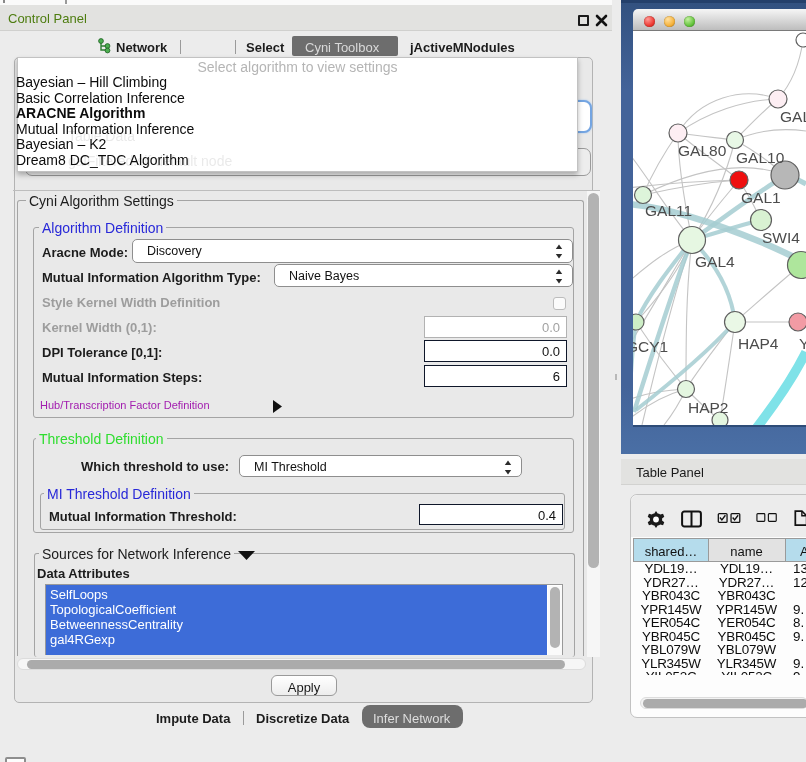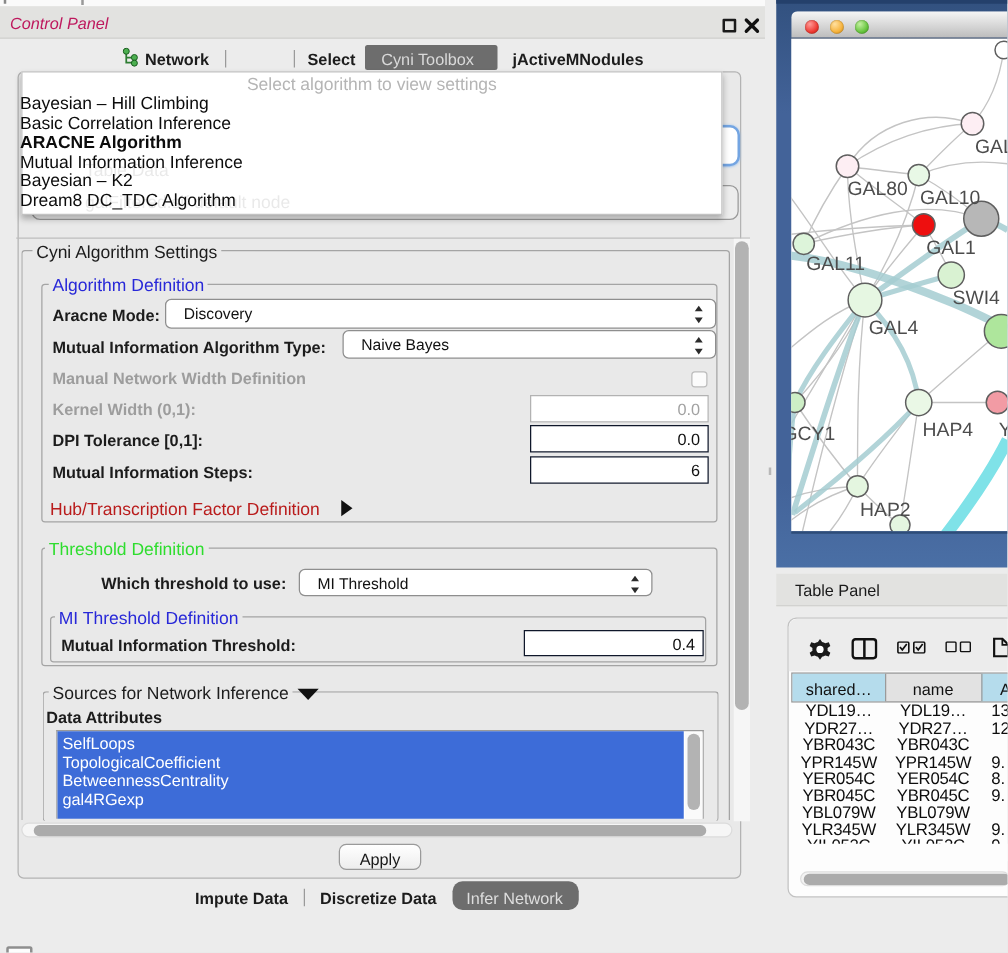--- a/index.html
+++ b/index.html
@@ -18,21 +18,21 @@
 .tab { position:absolute; font-size:13px; font-weight:600; color:#1c1c1c; white-space:nowrap; }
 .sep { position:absolute; width:1px; height:14px; background:#9a9a9a; }
 </style>
 </head>
 <body>
 
 <div class="abs" style="left:0;top:0;width:612px;height:5px;background:#fafafa;"></div>
 <div class="abs" style="left:65px;top:0;width:2px;height:4px;background:#999;"></div>
 <div class="abs" style="left:3px;top:0;width:2px;height:3px;background:#888;"></div>
 <div class="abs" style="left:0;top:5px;width:612px;height:26px;background:#e2e2e0;border-bottom:1px solid #d0d0ce;"></div>
-<div class="abs" style="left:8px;top:11px;font-size:13px;color:#be185d;font-style:italic;">Control Panel</div>
+<div class="abs" style="left:8px;top:11px;font-size:13px;color:#4d7c0f;">Control Panel</div>
 
 <div class="abs" style="left:578px;top:15px;width:11px;height:11px;border:2px solid #1a1a1a;border-radius:1px;"></div>
 <svg class="abs" style="left:595px;top:14px;" width="13" height="13" viewBox="0 0 13 13">
     <path d="M2 2 L11 11 M11 2 L2 11" stroke="#111" stroke-width="2.6" stroke-linecap="round"></path>
   </svg>
 
 <div class="abs" style="left:14px;top:57px;width:579px;height:646px;background:#e9e9e9;border:1px solid #b3b3b3;border-radius:5px;"></div>
 
 <svg class="abs" style="left:98px;top:38px;" width="13" height="16" viewBox="0 0 13 16">
  <path d="M3 4 L3 12 L8 12 M3 8 L8 8" stroke="#2e7d32" stroke-width="1.4" fill="none"></path>
@@ -71,33 +71,33 @@
 
 <div class="lbl abs" style="left:42px;top:270px;">Mutual Information Algorithm Type:</div>
 <div class="combo" style="left:274px;top:264px;width:299px;height:23px;">
     <span class="tx">Naive Bayes</span>
 <svg class="step" width="8" height="15" viewBox="0 0 8 15">
       <path d="M4 0.5 L7.2 5 H0.8 Z" fill="#2b2b2b"></path>
       <path d="M4 14.5 L0.8 10 H7.2 Z" fill="#2b2b2b"></path>
     </svg>
   </div>
 
-<div class="lbl dis abs" style="left:42px;top:295px;">Manual Network Width Definition</div>
+<div class="lbl dis abs" style="left:42px;top:295px;">Style Kernel Width Definition</div>
 <div class="abs" style="left:553px;top:297px;width:13px;height:13px;background:#fbfbfb;border:1px solid #bcbcbc;border-radius:3px;"></div>
 
 <div class="lbl dis abs" style="left:42px;top:320px;">Kernel Width (0,1):</div>
 <div class="fld fldd" style="left:424px;top:316px;width:143px;height:22px;">0.0</div>
 
 <div class="lbl abs" style="left:42px;top:345px;">DPI Tolerance [0,1]:</div>
 <div class="fld" style="left:424px;top:340px;width:143px;height:22px;">0.0</div>
 
 <div class="lbl abs" style="left:42px;top:370px;">Mutual Information Steps:</div>
 <div class="fld" style="left:424px;top:365px;width:143px;height:22px;">6</div>
 
-<div class="abs" style="left:40px;top:399px;font-size:14px;color:#b91c1c;">Hub/Transcription Factor Definition</div>
+<div class="abs" style="left:40px;top:399px;font-size:11px;color:#a21caf;">Hub/Transcription Factor Definition</div>
 <svg class="abs" style="left:272px;top:399px;" width="11" height="15" viewBox="0 0 11 15">
     <path d="M1 1 L10 7.5 L1 14 Z" fill="#111"></path>
   </svg>
 
 <div class="grp" style="left:33px;top:438px;width:541px;height:95px;"></div>
 <div class="gl" style="left:36px;top:431px;color:#2edd2e;">Threshold Definition</div>
 
 <div class="lbl abs" style="left:81px;top:459px;">Which threshold to use:</div>
 <div class="combo" style="left:239px;top:455px;width:283px;height:22px;">
     <span class="tx">MI Threshold</span>

